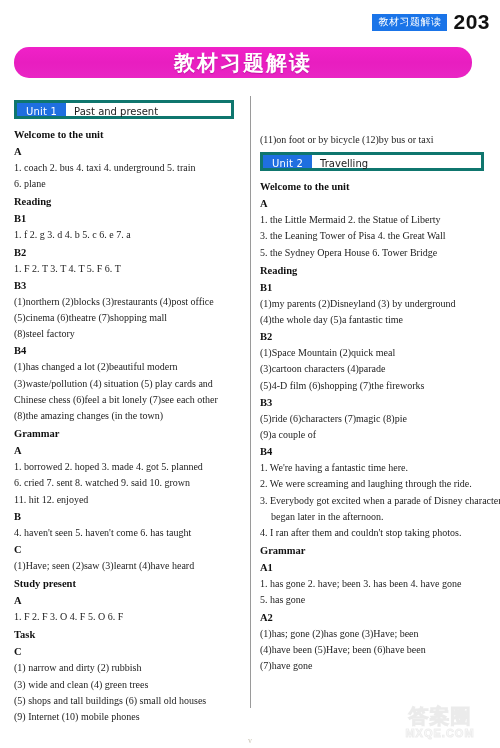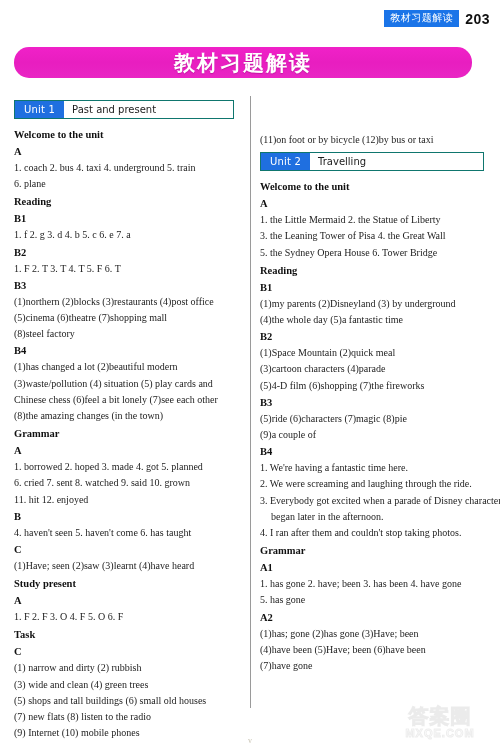--- a/index.html
+++ b/index.html
@@ -30,21 +30,21 @@
     color: #ffffff;
     font-family: "DejaVu Sans", "Liberation Sans", sans-serif;
     font-size: 10px;
     line-height: 14px;
     padding: 1px 6px 2px 6px;
     letter-spacing: 0.5px;
     white-space: nowrap;
   }
   .page-number {
     font-family: "Liberation Sans", sans-serif;
-    font-size: 14px;
+    font-size: 21px;
     font-weight: 700;
     color: #111;
     letter-spacing: 0.5px;
   }
 
   
   .title-banner {
     position: absolute;
     top: 47px;
     left: 14px;
@@ -87,21 +87,21 @@
     align-self: stretch;
   }
   .col-right { padding-left: 0px; margin-top: 36px; }
 
   
   .unit-bar {
     display: flex;
     align-items: stretch;
     height: 19px;
     margin: 4px 0 8px 0;
-    border: 1px solid #0f766e;
+    border: 3px solid #0f766e;
     box-sizing: border-box;
     background: #ffffff;
   }
   .unit-badge {
     background: #1f6fe0;
     color: #ffffff;
     font-family: "DejaVu Sans", "Liberation Sans", sans-serif;
     font-size: 10px;
     line-height: 17px;
     padding: 0 9px;
@@ -233,21 +233,20 @@
         <p class="sub-head">C</p>
         <p class="ans-line">(1)Have; seen   (2)saw   (3)learnt   (4)have heard</p>
         <p class="sec-head">Study present</p>
         <p class="sub-head">A</p>
         <p class="ans-line">1. F   2. F   3. O   4. F   5. O   6. F</p>
         <p class="sec-head">Task</p>
         <p class="sub-head">C</p>
         <p class="ans-line">(1) narrow and dirty   (2) rubbish</p>
         <p class="ans-line">(3) wide and clean   (4) green trees</p>
         <p class="ans-line">(5) shops and tall buildings   (6) small old houses</p>
-        <p class="ans-line">(7) new flats   (8) listen to the radio</p>
         <p class="ans-line">(9) Internet   (10) mobile phones</p>
       </div>
   </div>
 
   <div class="divider"></div>
 
   <div class="col col-right">
     <p class="ans-line">(11)on foot or by bicycle   (12)by bus or taxi</p>
     <div class="unit-bar">
       <span class="unit-badge">Unit 2</span>

